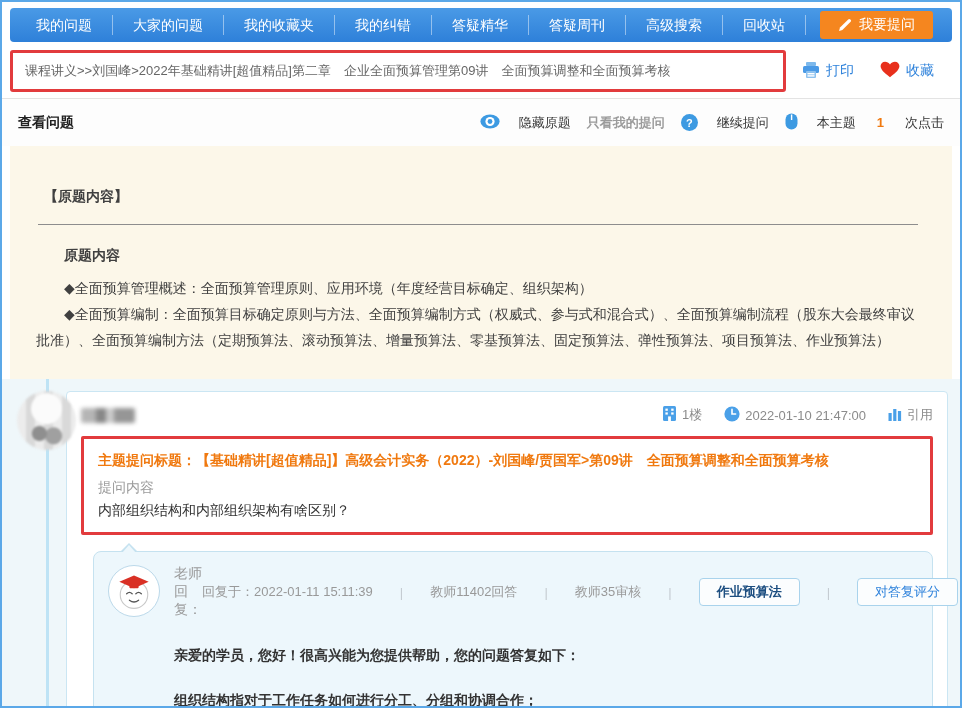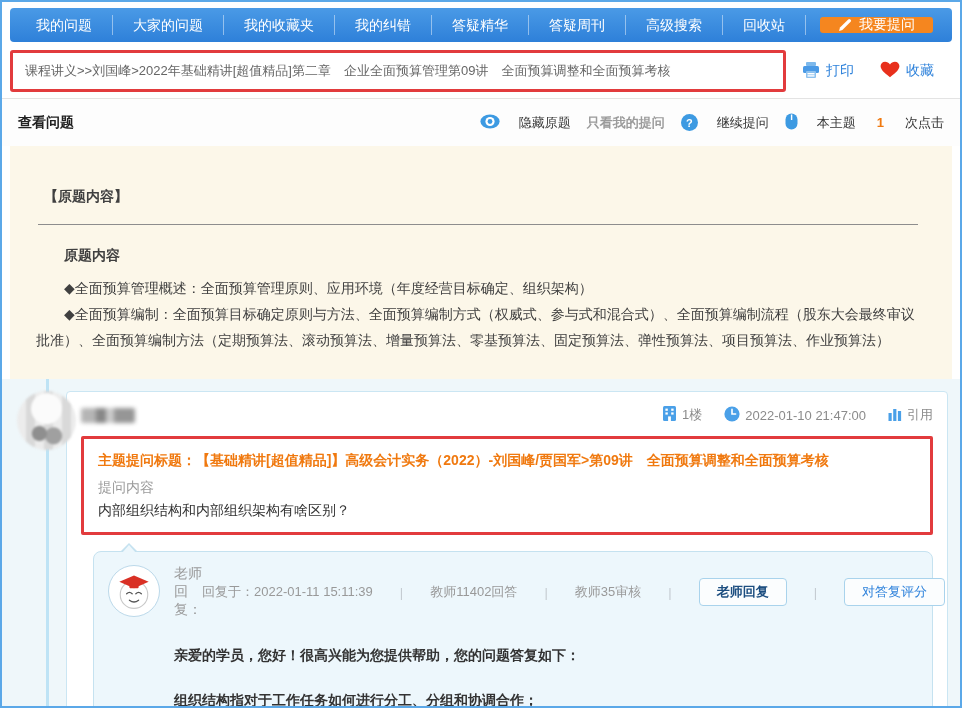--- a/index.html
+++ b/index.html
@@ -15,21 +15,21 @@
   .nav{
     margin:6px 8px 0 8px;height:34px;border-radius:4px;flex:0 0 auto;
     background:linear-gradient(180deg,var(--nav-top),var(--nav-bottom));
     display:flex;align-items:center;padding:0 6px;
   }
   .nav-tab{
     color:#fff;font-size:14px;padding:0 20px;height:20px;line-height:20px;
     border-right:1px solid rgba(255,255,255,.45);cursor:pointer;white-space:nowrap;
   }
   .ask-btn{
-    margin-left:14px;height:16px;border:none;border-radius:3px;cursor:pointer;
+    margin-left:14px;height:28px;border:none;border-radius:3px;cursor:pointer;
     background:var(--orange);color:#fff;font-size:14px;font-family:inherit;
     display:flex;align-items:center;gap:7px;padding:0 18px;
   }
   .ask-btn svg{display:block;}
 
   
   .crumb-row{margin:8px 8px 0 8px;display:flex;align-items:center;flex:0 0 auto;}
   .crumb-box{
     border:3px solid var(--highlight-red);border-radius:3px;
     padding:0 12px;height:42px;display:flex;align-items:center;
@@ -287,21 +287,21 @@
         </div>
         <div class="reply-head">
           <span class="reply-label">老师回复：</span>
           <span class="reply-right">
             <span>回复于：2022-01-11 15:11:39</span>
             <span class="sep">|</span>
             <span>教师11402回答</span>
             <span class="sep">|</span>
             <span>教师35审核</span>
             <span class="sep">|</span>
-            <button class="reply-btn btn-report">老师回复</button>
+            <button class="reply-btn btn-report">作业预算法</button>
             <span class="sep">|</span>
             <button class="reply-btn btn-rate">对答复评分</button>
           </span>
         </div>
         <div class="reply-body">
           <p>亲爱的学员，您好！很高兴能为您提供帮助，您的问题答复如下：</p>
           <p>组织结构指对于工作任务如何进行分工、分组和协调合作；</p>
 
         </div>
       </div>

